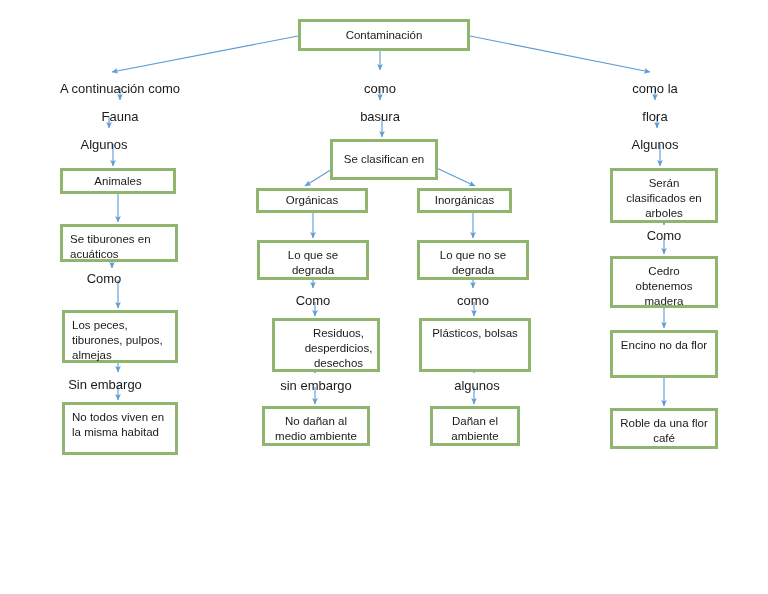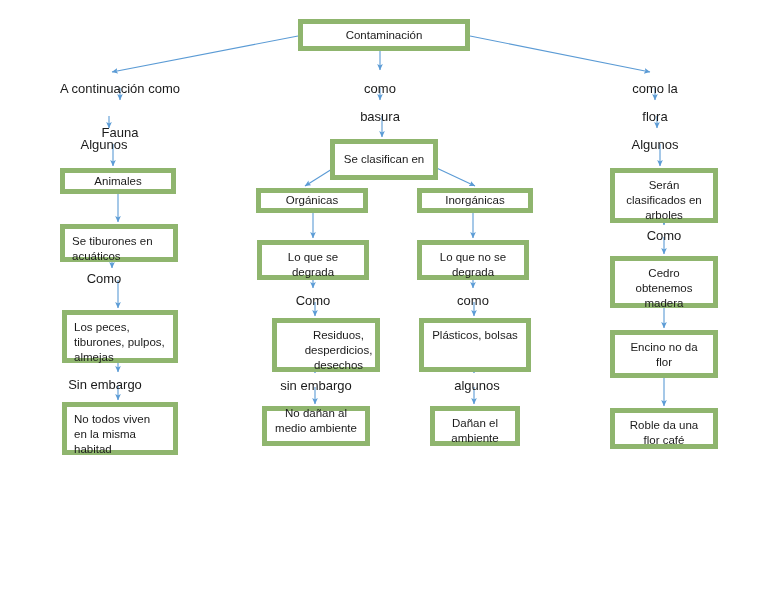--- a/index.html
+++ b/index.html
@@ -8,21 +8,21 @@
     font-family:"Liberation Sans","DejaVu Sans",sans-serif;
     color:#1a1a1a;
     -webkit-font-smoothing:antialiased;
   }
   #canvas{position:absolute;left:0;top:0;width:768px;height:594px;}
   #edges{position:absolute;left:0;top:0;width:768px;height:594px;pointer-events:none;}
 
   .node{
     position:absolute;
     box-sizing:border-box;
-    border:5px solid #d946ef;
+    border:3px solid #d946ef;
     background:#ffffff;
     font-size:11.5px;
     line-height:15px;
     color:#1a1a1a;
     display:flex;
     justify-content:center;
     padding:5px 7px;
   }
   .node.center{text-align:center;align-items:center;}
   .node.topleft{text-align:left;align-items:flex-start;justify-content:flex-start;}
@@ -100,57 +100,57 @@
       </div>
       <div class="node topleft" style="left: 62px; top: 402px; width: 116px; height: 53px; border-color: rgb(143, 181, 110);">
         <span>No todos viven en la misma habitad</span>
       </div>
       <div class="node center" style="left: 330px; top: 139px; width: 108px; height: 41px; border-color: rgb(143, 181, 110);">
         <span>Se clasifican en</span>
       </div>
       <div class="node center" style="left: 256px; top: 188px; width: 112px; height: 25px; border-color: rgb(143, 181, 110);">
         <span>Orgánicas</span>
       </div>
-      <div class="node center" style="left: 417px; top: 188px; width: 116px; height: 25px; border-color: rgb(143, 181, 110);">
+      <div class="node center" style="left: 417px; top: 188px; width: 95px; height: 25px; border-color: rgb(143, 181, 110);">
         <span>Inorgánicas</span>
       </div>
       <div class="node topcenter" style="left: 257px; top: 240px; width: 112px; height: 40px; border-color: rgb(143, 181, 110);">
         <span>Lo que se degrada</span>
       </div>
       <div class="node topcenter" style="left: 417px; top: 240px; width: 112px; height: 40px; border-color: rgb(143, 181, 110);">
         <span>Lo que no se degrada</span>
       </div>
       <div class="node topcenter" style="left: 272px; top: 318px; width: 108px; height: 54px; border-color: rgb(143, 181, 110); padding-left: 32px;">
         <span>Residuos, desperdicios, desechos</span>
       </div>
       <div class="node topcenter" style="left: 419px; top: 318px; width: 112px; height: 54px; border-color: rgb(143, 181, 110);">
         <span>Plásticos, bolsas</span>
       </div>
-      <div class="node topcenter" style="left: 262px; top: 406px; width: 108px; height: 40px; border-color: rgb(143, 181, 110); align-items: flex-end;">
+      <div class="node topcenter" style="left: 262px; top: 406px; width: 108px; height: 40px; border-color: rgb(143, 181, 110);">
         <span>No dañan al medio ambiente</span>
       </div>
       <div class="node topcenter" style="left: 430px; top: 406px; width: 90px; height: 40px; border-color: rgb(143, 181, 110);">
         <span>Dañan el ambiente</span>
       </div>
       <div class="node topcenter" style="left: 610px; top: 168px; width: 108px; height: 55px; border-color: rgb(143, 181, 110);">
         <span>Serán clasificados en arboles</span>
       </div>
       <div class="node topcenter" style="left: 610px; top: 256px; width: 108px; height: 52px; border-color: rgb(143, 181, 110);">
         <span>Cedro obtenemos madera</span>
       </div>
       <div class="node topcenter" style="left: 610px; top: 330px; width: 108px; height: 48px; border-color: rgb(143, 181, 110);">
         <span>Encino no da flor</span>
       </div>
       <div class="node topcenter" style="left: 610px; top: 408px; width: 108px; height: 41px; border-color: rgb(143, 181, 110);">
         <span>Roble da una flor café</span>
       </div>
     </div>
   <div id="label-layer">
       <div class="lbl" style="left: 120px; top: 82px;">A continuación como</div>
-      <div class="lbl" style="left: 98px; top: 126px; padding-left: 44px;">Fauna</div>
+      <div class="lbl" style="left: 98px; top: 110px; padding-left: 44px;">Fauna</div>
       <div class="lbl" style="left: 104px; top: 138px;">Algunos</div>
       <div class="lbl" style="left: 104px; top: 272px;">Como</div>
       <div class="lbl" style="left: 105px; top: 378px;">Sin embargo</div>
       <div class="lbl" style="left: 380px; top: 82px;">como</div>
       <div class="lbl" style="left: 380px; top: 110px;">basura</div>
       <div class="lbl" style="left: 313px; top: 294px;">Como</div>
       <div class="lbl" style="left: 473px; top: 294px;">como</div>
       <div class="lbl" style="left: 316px; top: 379px;">sin embargo</div>
       <div class="lbl" style="left: 477px; top: 379px;">algunos</div>
       <div class="lbl" style="left: 655px; top: 82px;">como la</div>

